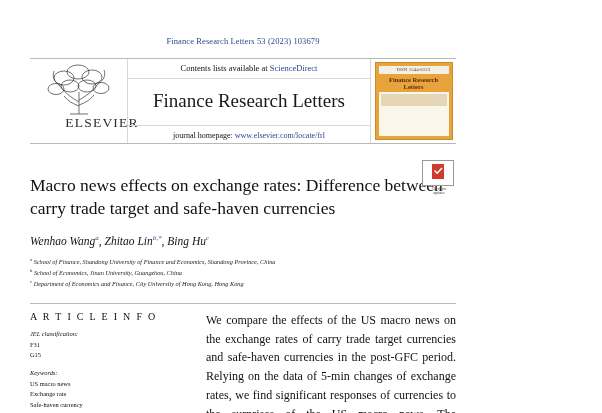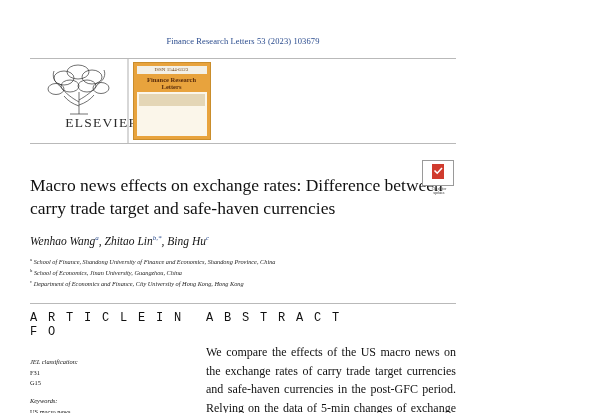--- a/index.html
+++ b/index.html
@@ -221,25 +221,25 @@
   }
   .col-info {
     width: 160px;
     box-sizing: border-box;
     border-right: 0px solid transparent;
   }
   .col-abstract {
     flex: 1;
   }
   .sec-head {
-    font-family: Liberation Mono, monospace;
-    font-size: 12px;
+    font-family: Liberation Serif, serif;
+    font-size: 10px;
     letter-spacing: 1.8px;
     color: #111;
-    margin-bottom: 18px;
+    margin-bottom: 7px;
   }
   .info-body {
     font-size: 6.4px;
     line-height: 1.62;
     color: #111;
     font-family: "Liberation Serif", serif;
   }
   .info-body .k-head {
     font-style: italic;
     margin-bottom: 1px;
@@ -280,20 +280,29 @@
           <ellipse cx="16" cy="27" rx="8" ry="5.5"></ellipse>
           <ellipse cx="61" cy="26" rx="8" ry="5.5"></ellipse>
           <ellipse cx="30" cy="24" rx="9" ry="6"></ellipse>
           <ellipse cx="47" cy="24" rx="9" ry="6"></ellipse>
           <path d="M30 52 L48 52"></path>
         </g>
       </svg>
       <div class="elsevier-word">ELSEVIER</div>
     </div>
 
+    <div class="mast-center">
+      <div class="contents-line">
+        <span>Contents lists available at </span><span class="sd">ScienceDirect</span>
+      </div>
+      <div class="journal-title">Finance Research Letters</div>
+      <div class="homepage-line">
+        <span>journal homepage: </span><span class="url">www.elsevier.com/locate/frl</span>
+      </div>
+    </div>
 
     <div class="mast-right">
       <div class="cover">
         <div class="cover-top">ISSN 1544-6123</div>
         <div class="cover-title">Finance Research Letters</div>
         <div class="cover-body">
           <div></div>
             <div></div>
             <div></div>
             <div></div>
@@ -345,19 +354,18 @@
         <div class="info-gap"></div>
         <div class="k-head">Keywords:</div>
         <div>US macro news</div>
         <div>Exchange rate</div>
         <div>Safe-haven currency</div>
         <div>Carry-trade target currency</div>
       </div>
     </div>
 
     <div class="col-abstract">
-      <div class="sec-head">A B S T R A C T</div>
       <div class="abstract-body">We compare the effects of the US macro news on the exchange rates of carry trade target currencies and safe-haven currencies in the post-GFC period. Relying on the data of 5-min changes of exchange rates, we find significant responses of currencies to the surprises of the US macro news. The significance of responses was similar between the two types of currencies during the normal periods, but were weaker for target currencies in the turmoil periods. Furthermore, the turmoil periods witnessed more diverged effects of macro news between carry trade target currencies and safe-haven currencies.</div>
     </div>
 
   </div>
 
 </div>
 
 </body></html>

